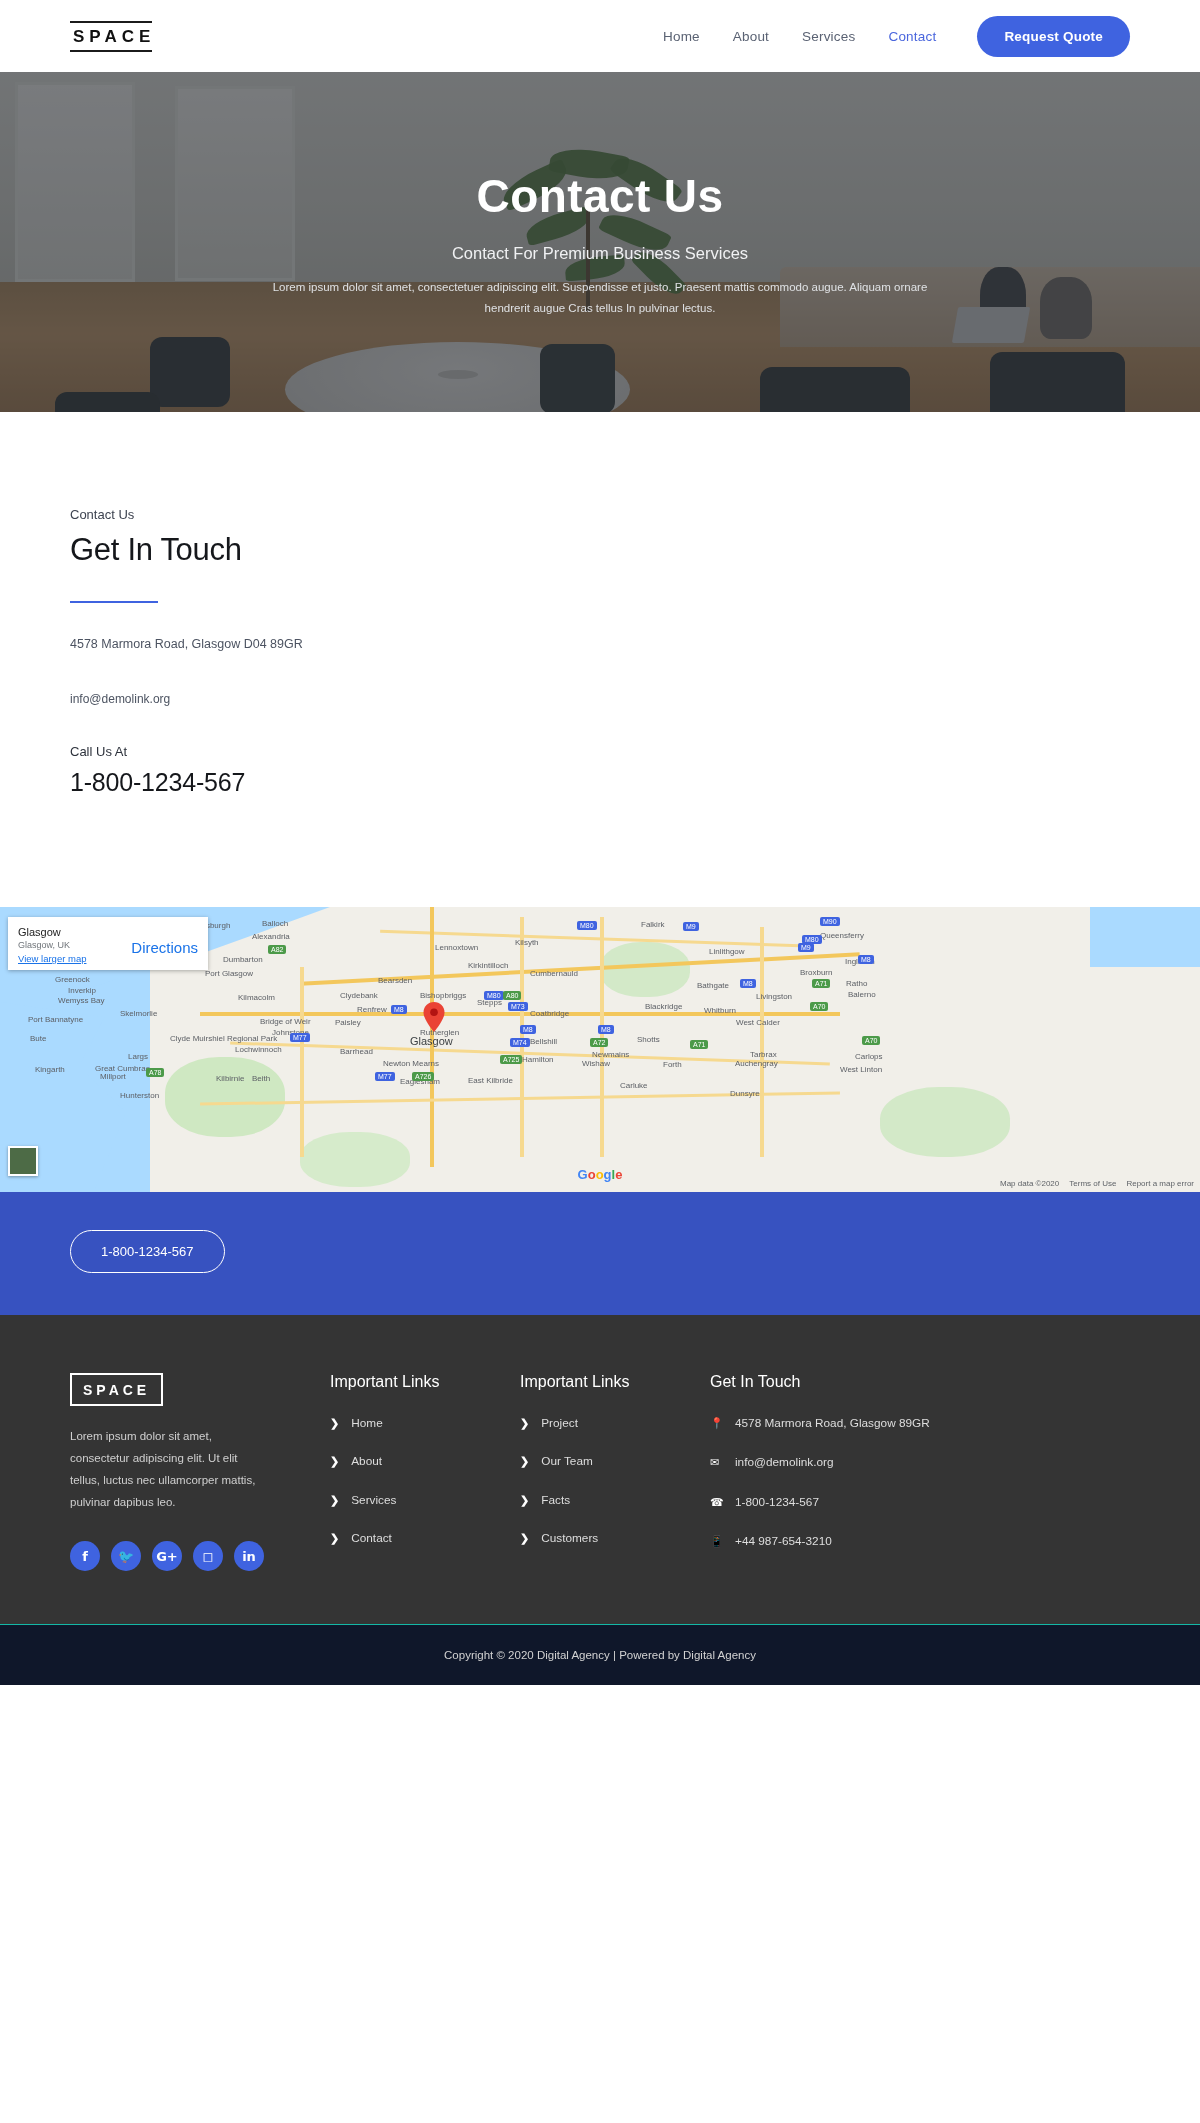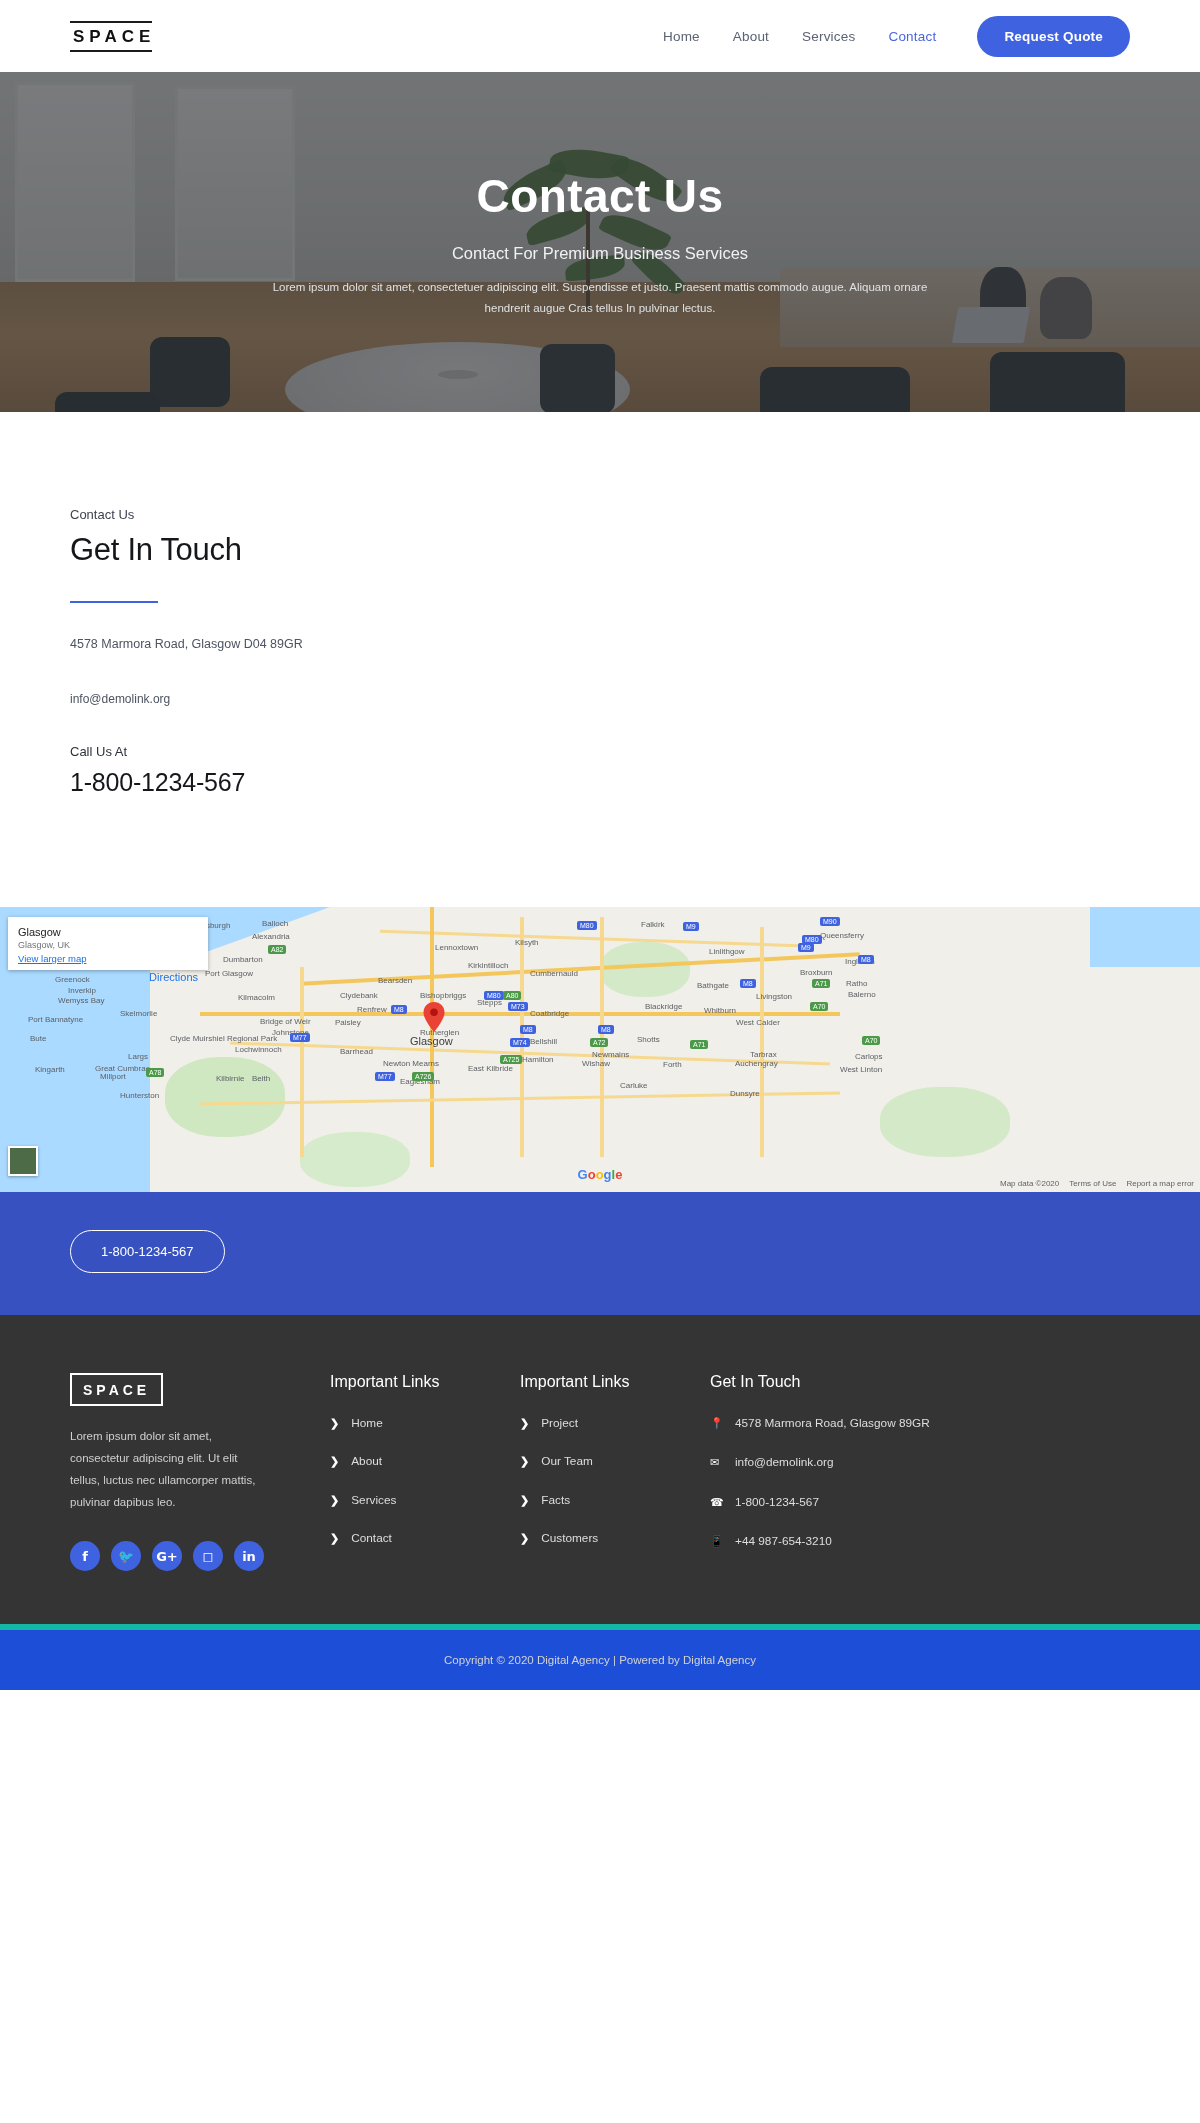--- a/index.html
+++ b/index.html
@@ -333,21 +333,21 @@
     width: 200px;
     background: #fff;
     box-shadow: 0 1px 4px rgba(0,0,0,.3);
     padding: 9px 10px 6px;
     z-index: 5;
   }
   .mc-title { font-size: 11px; color: #222; }
   .mc-sub { font-size: 9px; color: #70757a; margin-top: 2px; }
   .mc-dir {
     position: absolute; right: 10px; top: 22px;
-    font-size: 11px; color: #1a73e8; margin-top: 32px;
+    font-size: 15px; color: #1a73e8;
   }
   .mc-larger {
     font-size: 9.5px; color: #1a73e8; margin-top: 3px; display: block;
   }
   .map-thumb {
     position: absolute; left: 8px; bottom: 16px; width: 30px; height: 30px;
     background: #4d6b46; border: 2px solid #fff; box-shadow: 0 1px 3px rgba(0,0,0,.35);
     z-index: 5;
   }
   .gmark {
@@ -436,22 +436,22 @@
   }
   .f-link {
     display: flex; align-items: flex-start; gap: 12px;
     font-size: 11.8px; color: #dedede; margin-bottom: 24px;
     text-decoration: none;
   }
   .chev { color: #fff; font-size: 11px; font-weight: 700; line-height: 1.3;}
   .f-ico { color: #fff; font-size: 11px; width: 13px; flex: 0 0 13px; line-height:1.4; }
 
   .copyright {
-    background: #1d4ed8;
-    border-top: 6px solid #14b8a6;
+    background: #0f172a;
+    border-top: 1px solid #14b8a6;
     text-align: center;
     padding: 24px 0;
     font-size: 11.5px;
     color: #d2d2d2;
   }
 </style>
 </head>
 <body>
 
 <div class="header">
@@ -576,21 +576,21 @@
       <div class="map-label" style="left: 272px; top: 121px;">Johnstone</div>
       <div class="map-label" style="left: 420px; top: 121px;">Rutherglen</div>
       <div class="map-label" style="left: 30px; top: 127px;">Bute</div>
       <div class="map-label" style="left: 170px; top: 127px;">Clyde Muirshiel Regional Park</div>
       <div class="map-label" style="left: 637px; top: 128px;">Shotts</div>
       <div class="map-label" style="left: 235px; top: 138px;">Lochwinnoch</div>
       <div class="map-label" style="left: 340px; top: 140px;">Barrhead</div>
       <div class="map-label" style="left: 530px; top: 130px;">Bellshill</div>
       <div class="map-label" style="left: 128px; top: 145px;">Largs</div>
       <div class="map-label" style="left: 383px; top: 152px;">Newton Mearns</div>
-      <div class="map-label" style="left: 443px; top: 157px; padding-left: 25px;">East Kilbride</div>
+      <div class="map-label" style="left: 443px; top: 169px; padding-left: 25px;">East Kilbride</div>
       <div class="map-label" style="left: 522px; top: 148px;">Hamilton</div>
       <div class="map-label" style="left: 592px; top: 143px;">Newmains</div>
       <div class="map-label" style="left: 582px; top: 152px;">Wishaw</div>
       <div class="map-label" style="left: 663px; top: 153px;">Forth</div>
       <div class="map-label" style="left: 750px; top: 143px;">Tarbrax</div>
       <div class="map-label" style="left: 735px; top: 152px;">Auchengray</div>
       <div class="map-label" style="left: 855px; top: 145px;">Carlops</div>
       <div class="map-label" style="left: 95px; top: 157px;">Great Cumbrae</div>
       <div class="map-label" style="left: 100px; top: 165px;">Millport</div>
       <div class="map-label" style="left: 216px; top: 167px;">Kilbirnie</div>

